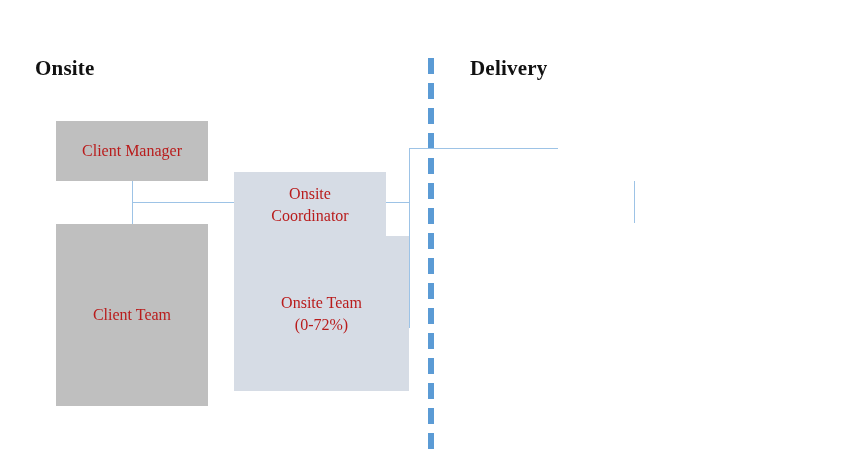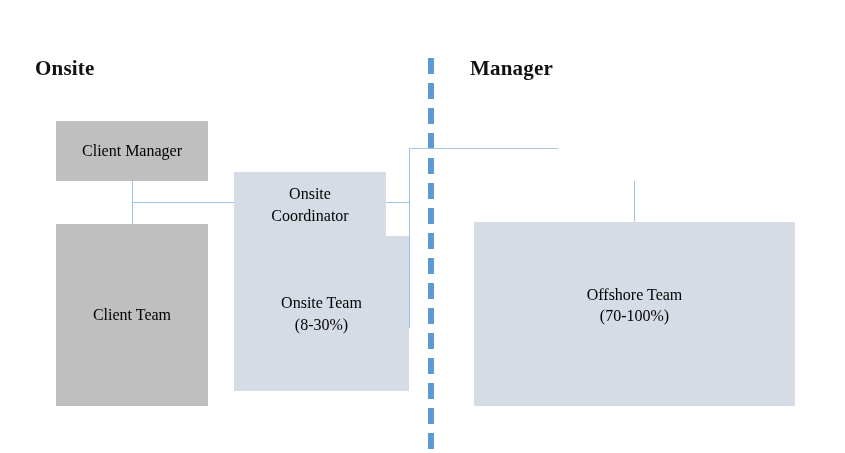--- a/index.html
+++ b/index.html
@@ -34,21 +34,21 @@
   
   .node {
     position: absolute;
     box-sizing: border-box;
     display: flex;
     align-items: center;
     justify-content: center;
     text-align: center;
     font-size: 16px;
     line-height: 1.32;
-    color: #000000;
+    color: #b91c1c;
     padding: 4px;
   }
   .node.gray  { background: #bfbfbf; }
   .node.blue  { background: #d6dce5; }
 
   #node-client-manager     { left: 56px;  top: 121px; width: 152px; height: 60px; }
   #node-client-team        { left: 56px;  top: 224px; width: 152px; height: 182px; }
   #node-onsite-coordinator { left: 234px; top: 172px; width: 152px; height: 65px; }
   #node-onsite-team        { left: 234px; top: 236px; width: 175px; height: 155px; }
   #node-delivery-lead      { left: 557px; top: 119px; width: 151px; height: 62px; }
@@ -98,21 +98,21 @@
     );
   }
 </style>
 </head>
 <body>
 
 <div id="canvas">
 
   <div class="section-title" id="title-onsite">Onsite</div>
 
-  <div class="section-title" id="title-offshore">Manager</div>
+  <div class="section-title" id="title-offshore">Delivery</div>
 
   <div id="divider"></div>
 
   <div class="conn v" id="conn-cm-vert"></div>
   <div class="conn h" id="conn-cm-to-oc"></div>
   <div class="conn v" id="conn-oc-vert"></div>
   <div class="conn v" id="conn-trunk-vert"></div>
   <div class="conn h" id="conn-oc-to-trunk"></div>
   <div class="conn h" id="conn-ot-to-trunk"></div>
   <div class="conn h" id="conn-trunk-to-dl"></div>
@@ -129,25 +129,19 @@
   <div class="node blue" id="node-onsite-coordinator">
     <span>
       <span>Onsite</span><br>
       <span>Coordinator</span>
     </span>
   </div>
 
   <div class="node blue" id="node-onsite-team">
     <span>
       <span>Onsite Team</span><br>
-      <span>(8-30%)</span>
+      <span>(0-72%)</span>
     </span>
   </div>
 
 
-  <div class="node blue" id="node-offshore-team">
-    <span>
-      <span>Offshore Team</span><br>
-      <span>(70-100%)</span>
-    </span>
-  </div>
 
 </div>
 
 </body></html>

